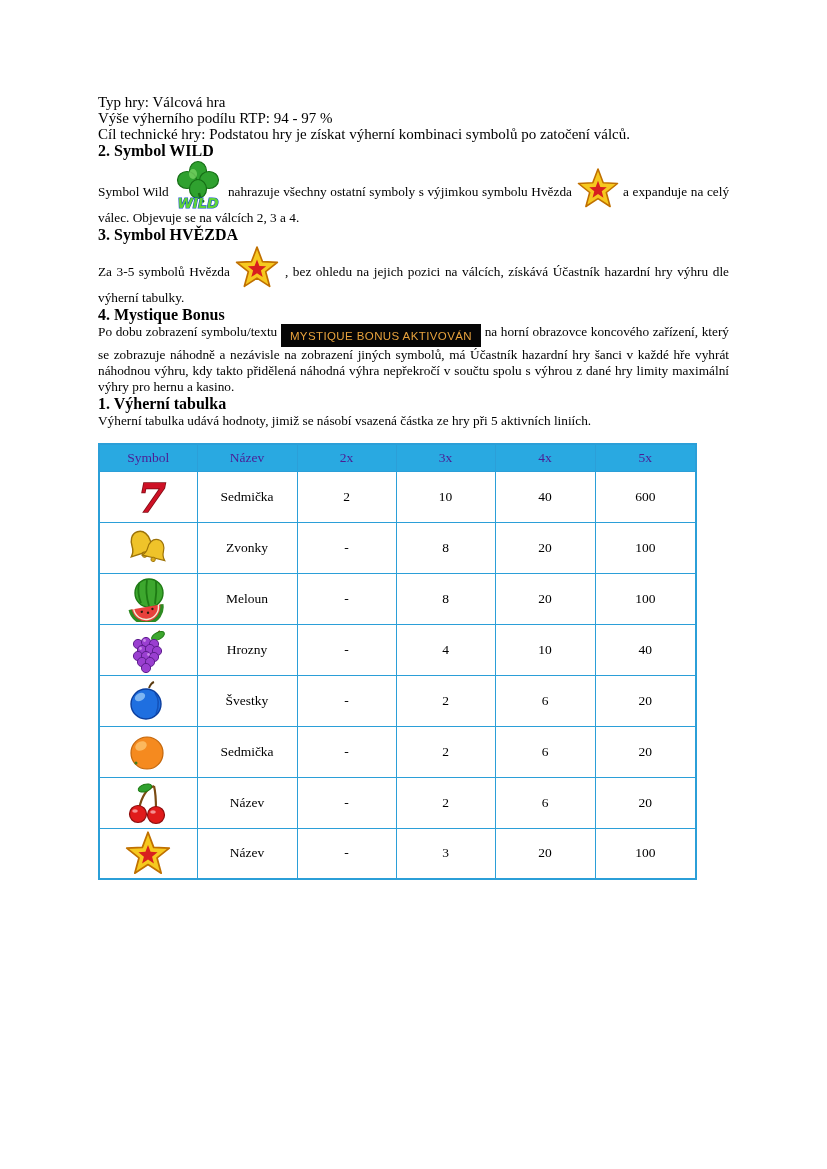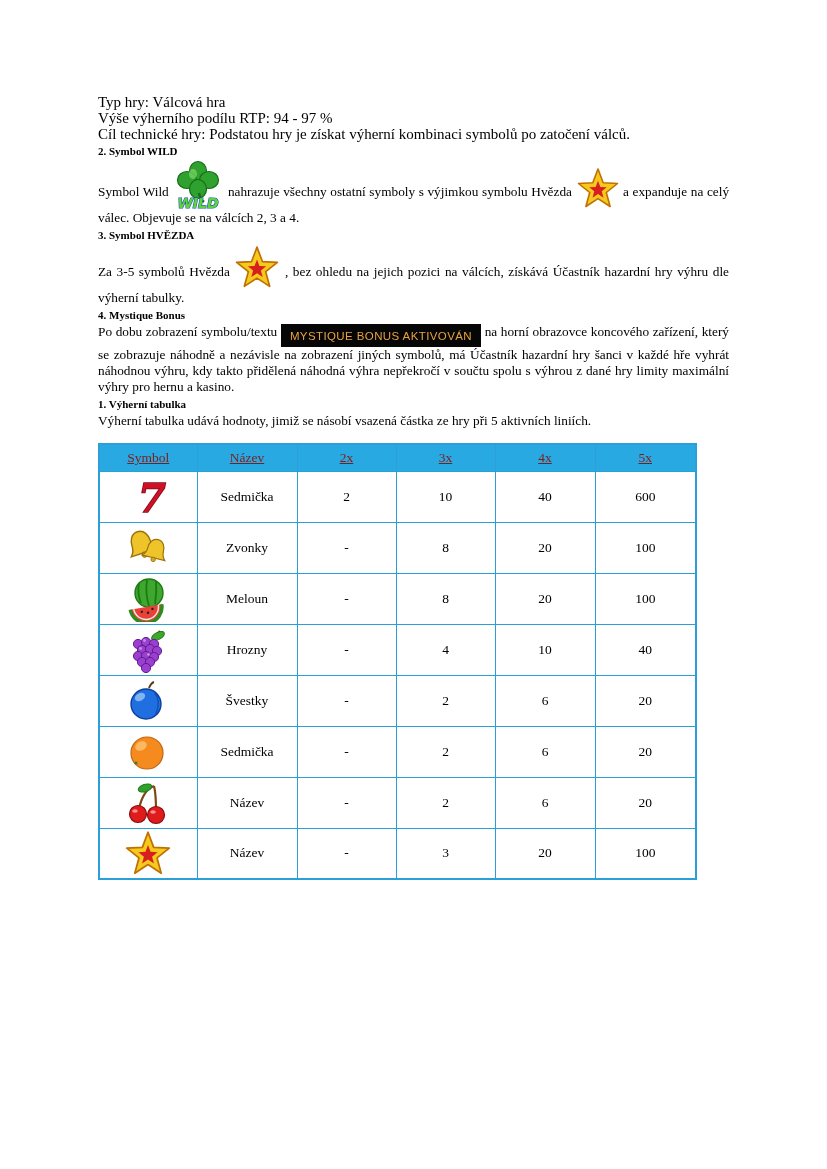--- a/index.html
+++ b/index.html
@@ -1,21 +1,21 @@
 <!DOCTYPE html>
 <html style="--table_header_bg: #29A9E1; --table_border: #2B9FD8; --badge_bg: #060606; --badge_text: #E8A33D;"><head>
 <meta charset="utf-8">
 <style>
   html,body{margin:0;padding:0;background:#fff;}
   body{width:827px;height:1169px;overflow:hidden;position:relative;
        font-family:"Liberation Serif","DejaVu Serif",serif;color:#000;}
   .page{padding:94px 98px 0 98px;width:631px;}
   .intro{font-size:15px;line-height:16px;}
   .intro div{white-space:nowrap;}
-  h2.sec{font-size:11px;line-height:18px;font-weight:bold;margin:0;}
+  h2.sec{font-size:16px;line-height:18px;font-weight:bold;margin:0;}
   .h-wild{margin-top:22px;}
   .h-star{margin-top:16px;}
   .h-myst{margin-top:22px;}
   .h-tab{margin-top:14px;}
   p.para{font-size:13.3px;line-height:16px;text-align:justify;margin:0;}
   .p-wild{margin-top:8px;}
   .p-star{margin-top:2px;}
   .p-myst{margin-top:12px;}
   .p-note{margin-top:14px;text-align:left;}
   .inline-icon{display:inline-block;vertical-align:-14px;line-height:0;}
@@ -24,21 +24,21 @@
          background:var(--badge_bg,#060606);color:var(--badge_text,#E8A33D);
          font-family:"Liberation Sans","DejaVu Sans",sans-serif;
          font-weight:normal;font-size:11.5px;letter-spacing:.4px;
          padding:4px 9px 3px 9px;white-space:nowrap;}
   table.paytable{border-collapse:collapse;table-layout:fixed;width:597px;
                  margin-top:14px;border:2px solid var(--table_border,#2B9FD8);}
   .paytable th,.paytable td{border:1.6px solid var(--table_border,#2B9FD8);
                  text-align:center;vertical-align:middle;
                  font-size:13.5px;font-weight:normal;padding:0;}
   .paytable thead tr{height:27px;background:var(--table_header_bg,#29A9E1);}
-  .paytable thead th{color:#7f1d1d;text-decoration:underline;}
+  .paytable thead th{color:#4c1d95;}
   .paytable tbody tr{height:51px;}
   .sym-cell svg{display:block;margin:0 auto;}
 </style>
 </head>
 <body>
 
 <div class="page">
 
   <div class="intro">
     <div>Typ hry: Válcová hra</div>

